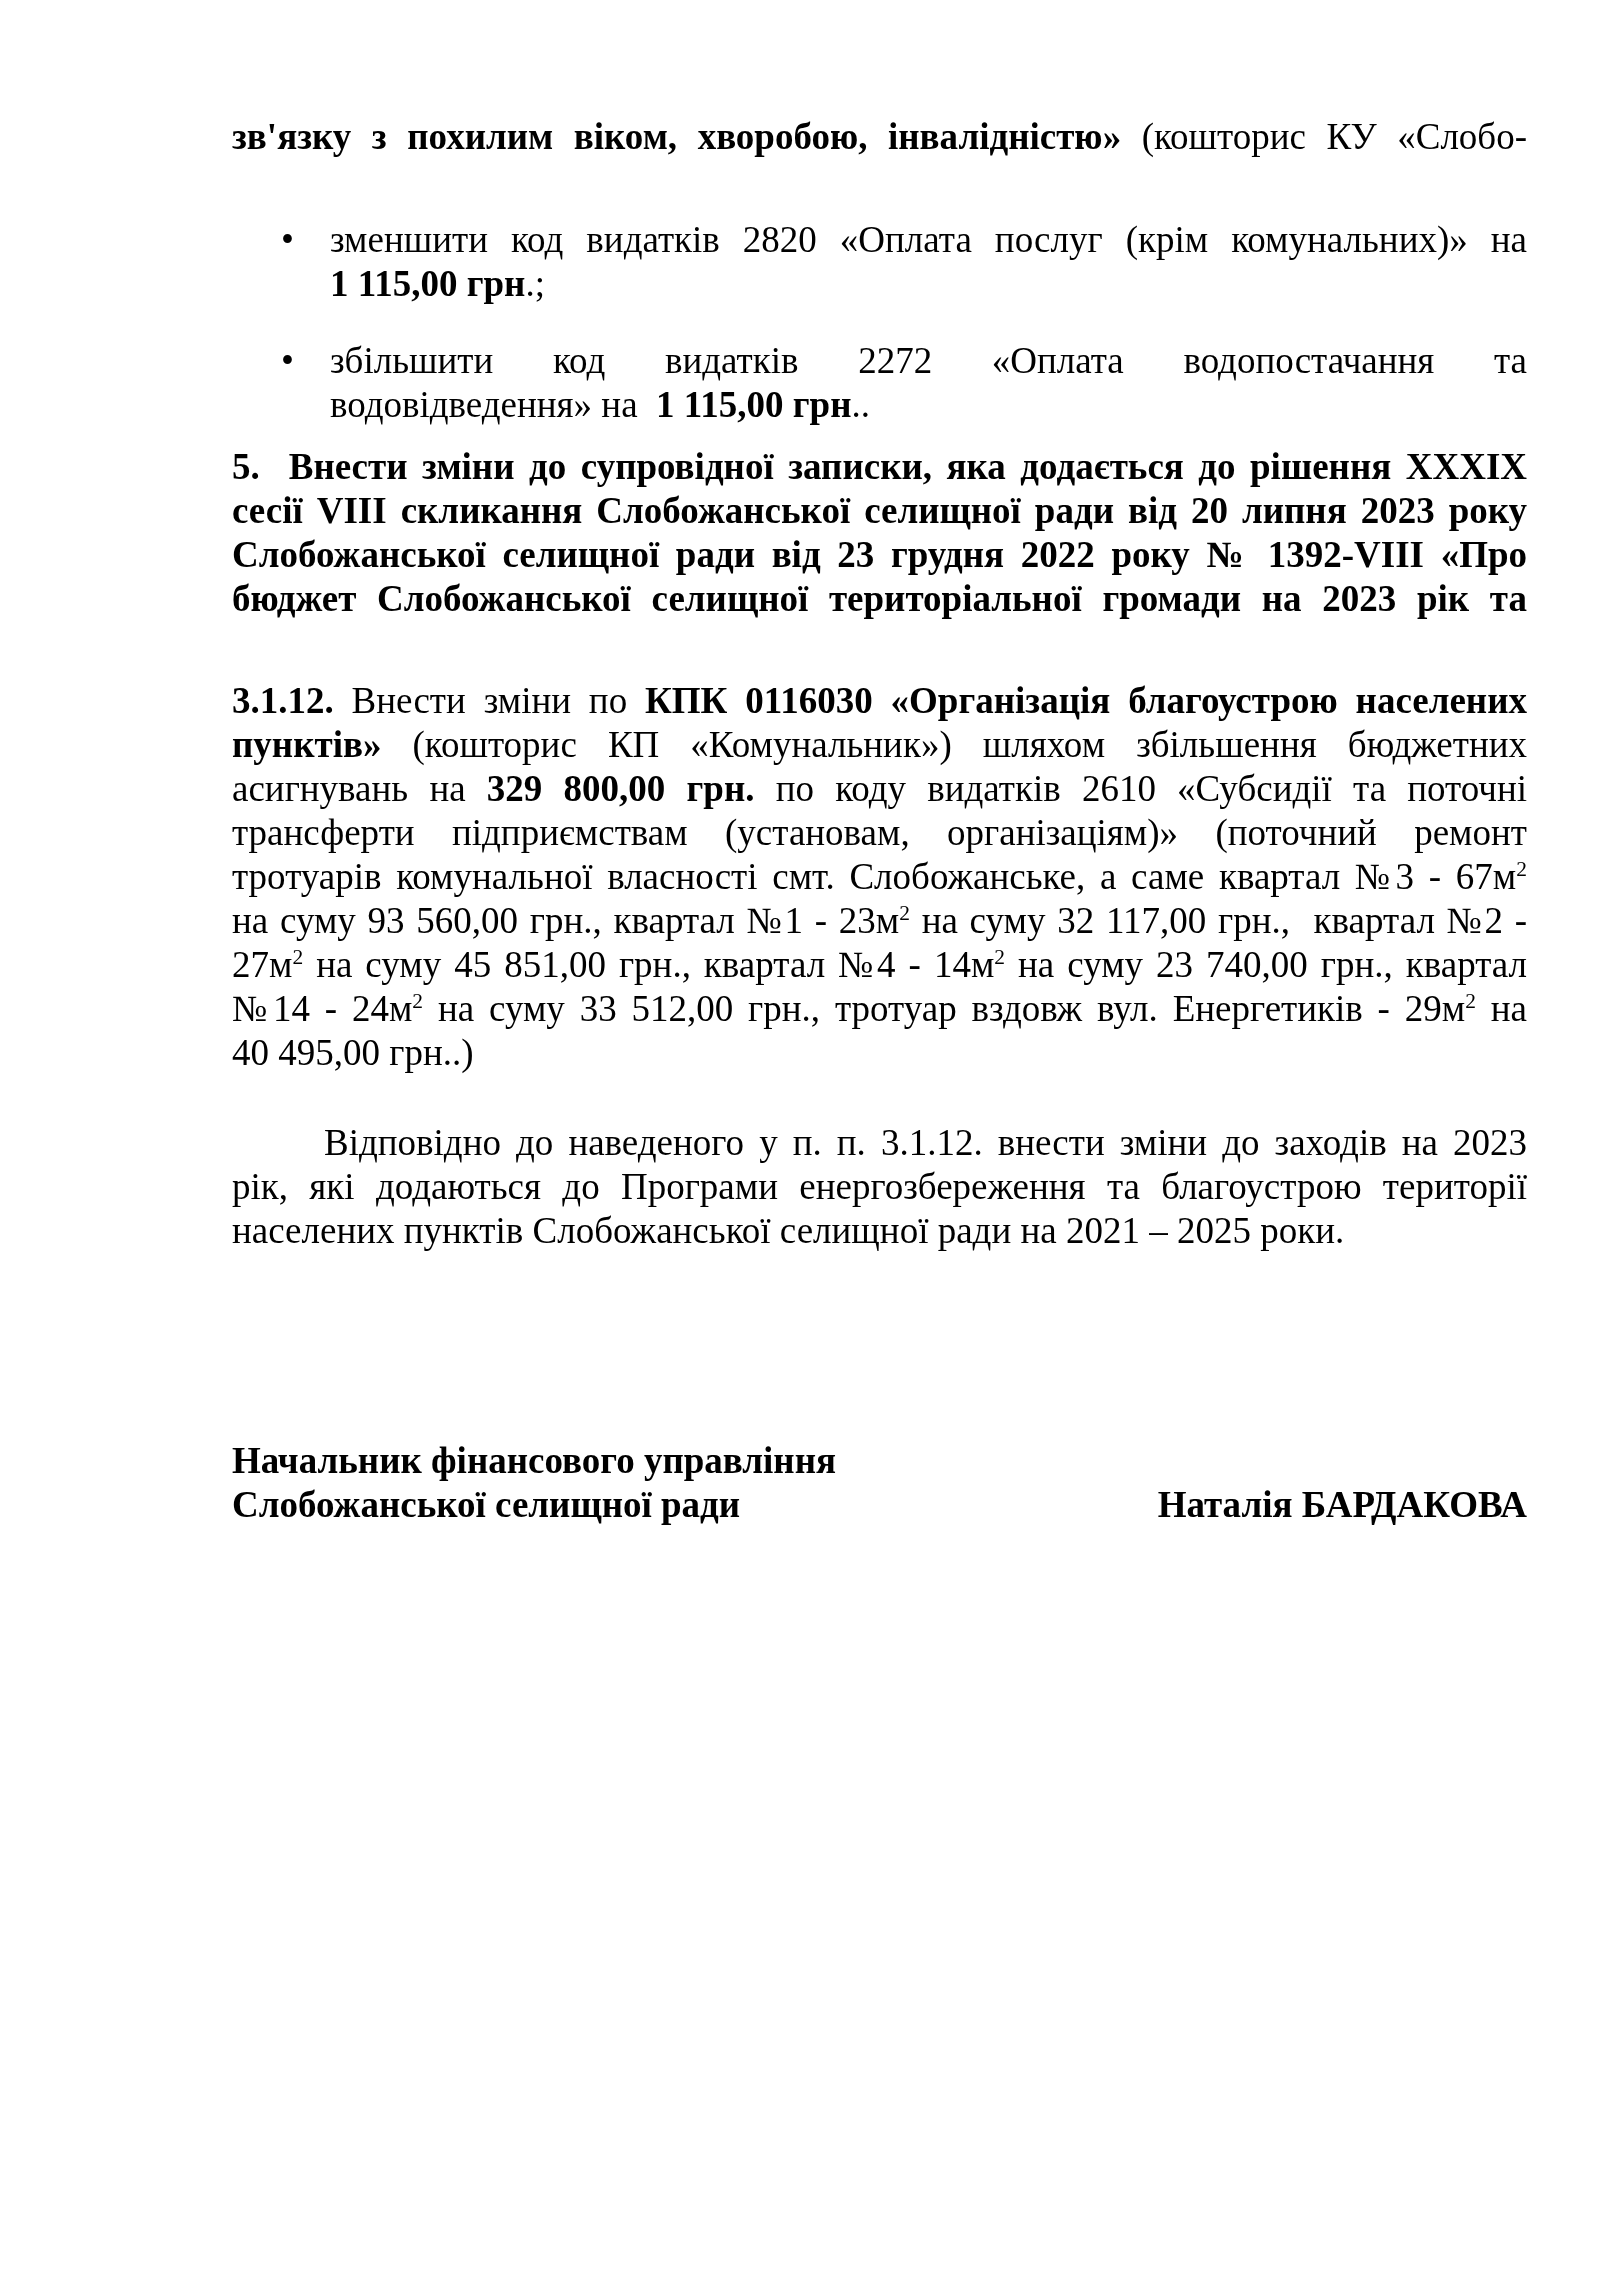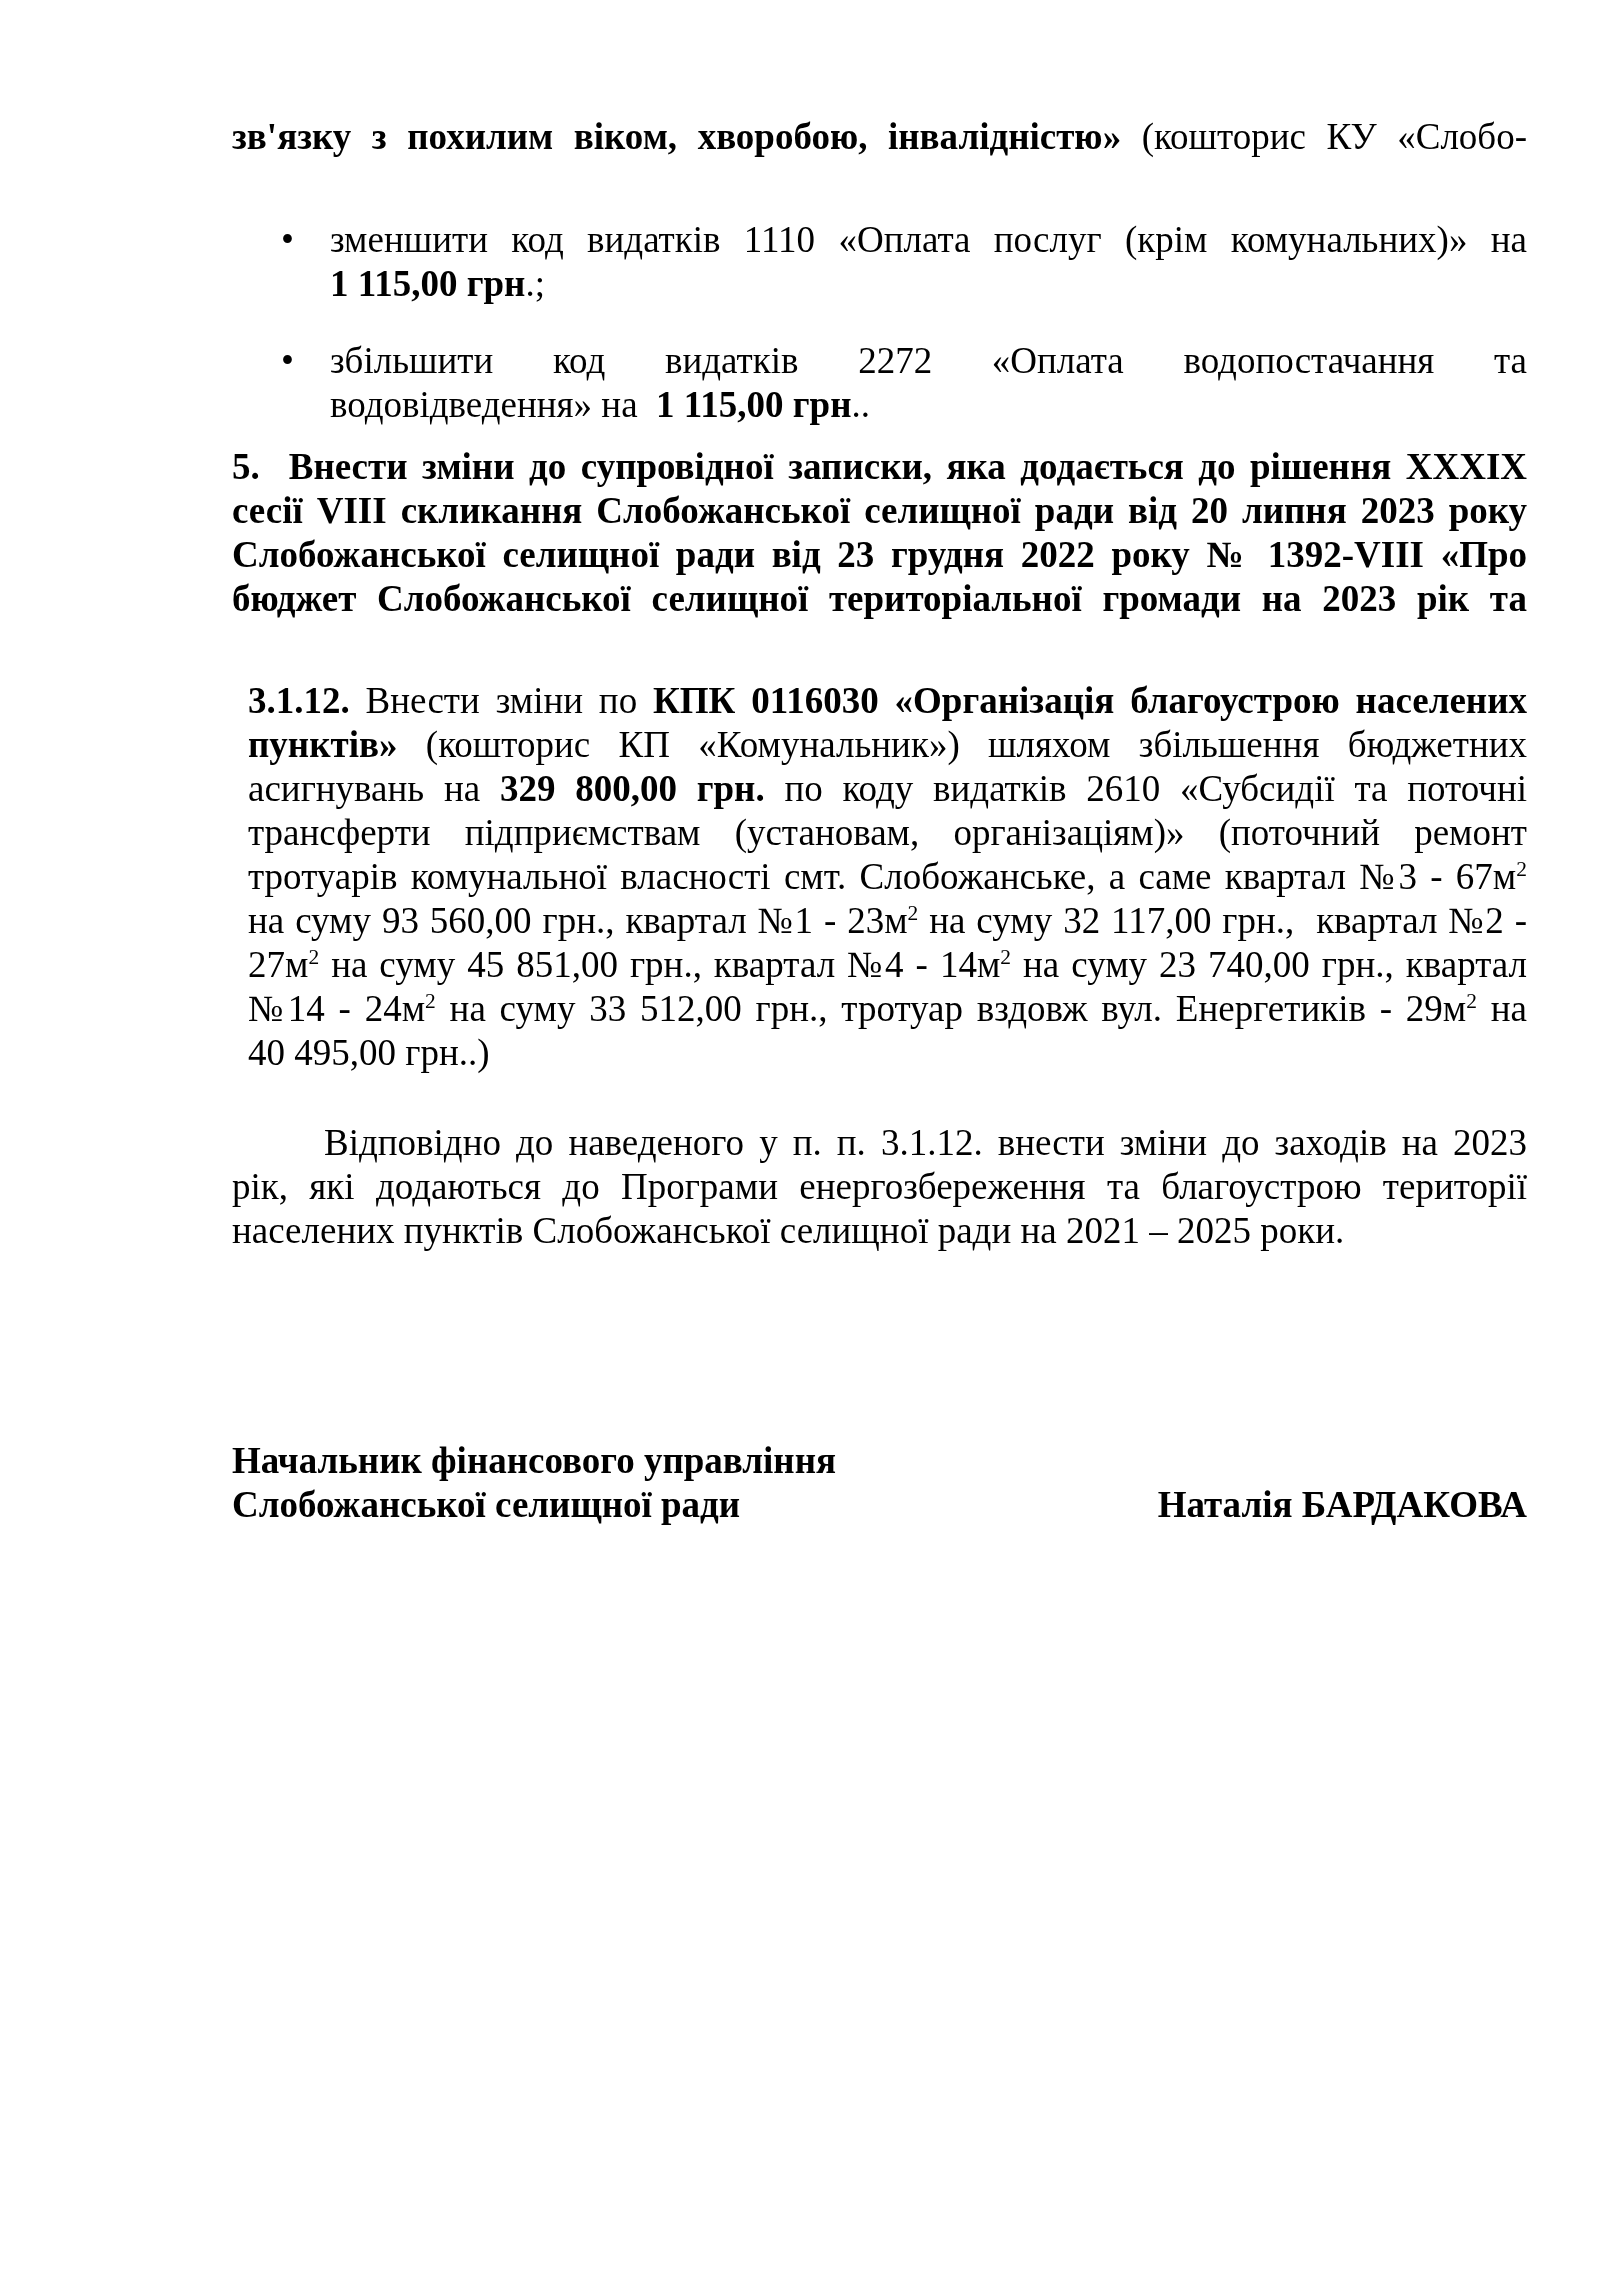--- a/index.html
+++ b/index.html
@@ -34,35 +34,35 @@
 </head>
 <body>
 
 <div class="sheet">
   <div id="doc">
       <div class="block para" style="margin-bottom: 59px;">
         <div class="line j"><span class=" b">зв'язку з похилим віком, хворобою, інвалідністю»</span><span class=""> (кошторис КУ «Слобо-</span></div>
       </div>
       <div class="block bullet" style="margin-bottom: 33px;">
         <span class="marker">•</span>
-        <div class="line j"><span class="">зменшити код видатків 1110 «Оплата послуг (крім комунальних)» на</span></div>
+        <div class="line j"><span class="">зменшити код видатків 2820 «Оплата послуг (крім комунальних)» на</span></div>
         <div class="line"><span class=" b">1 115,00 грн</span><span class="">.;</span></div>
       </div>
       <div class="block bullet" style="margin-bottom: 18.3px;">
         <span class="marker">•</span>
         <div class="line j"><span class="">збільшити код видатків 2272 «Оплата водопостачання та</span></div>
         <div class="line"><span class="">водовідведення» на &nbsp;</span><span class=" b">1 115,00 грн</span><span class="">..</span></div>
       </div>
       <div class="block para" style="margin-bottom: 58px;">
         <div class="line j"><span class=" b">5. &nbsp;Внести зміни до супровідної записки, яка додається до рішення XXXIX</span></div>
         <div class="line j"><span class=" b">сесії VIII скликання Слобожанської селищної ради від 20 липня 2023 року</span></div>
         <div class="line j"><span class=" b">Слобожанської селищної ради від 23 грудня 2022 року № 1392-VIII «Про</span></div>
         <div class="line j"><span class=" b">бюджет Слобожанської селищної територіальної громади на 2023 рік та</span></div>
       </div>
-      <div class="block para" style="margin-bottom: 46px; margin-left: 16px;">
+      <div class="block para" style="margin-bottom: 46px;">
         <div class="line j"><span class=" b">3.1.12.</span><span class=""> Внести зміни по </span><span class=" b">КПК 0116030 «Організація благоустрою населених</span></div>
         <div class="line j"><span class=" b">пунктів»</span><span class=""> (кошторис КП «Комунальник») шляхом збільшення бюджетних</span></div>
         <div class="line j"><span class="">асигнувань на </span><span class=" b">329 800,00 грн.</span><span class=""> по коду видатків 2610 «Субсидії та поточні</span></div>
         <div class="line j"><span class="">трансферти підприємствам (установам, організаціям)» (поточний ремонт</span></div>
         <div class="line j"><span class="">тротуарів комунальної власності смт. Слобожанське, а саме квартал №3 - 67м</span><sup class="s">2</sup></div>
         <div class="line j"><span class="">на суму 93 560,00 грн., квартал №1 - 23м</span><sup class="s">2</sup><span class=""> на суму 32 117,00 грн., &nbsp;квартал №2 -</span></div>
         <div class="line j"><span class="">27м</span><sup class="s">2</sup><span class=""> на суму 45 851,00 грн., квартал №4 - 14м</span><sup class="s">2</sup><span class=""> на суму 23 740,00 грн., квартал</span></div>
         <div class="line j"><span class="">№14 - 24м</span><sup class="s">2</sup><span class=""> на суму 33 512,00 грн., тротуар вздовж вул. Енергетиків - 29м</span><sup class="s">2</sup><span class=""> на</span></div>
         <div class="line"><span class="">40 495,00 грн..)</span></div>
       </div>

